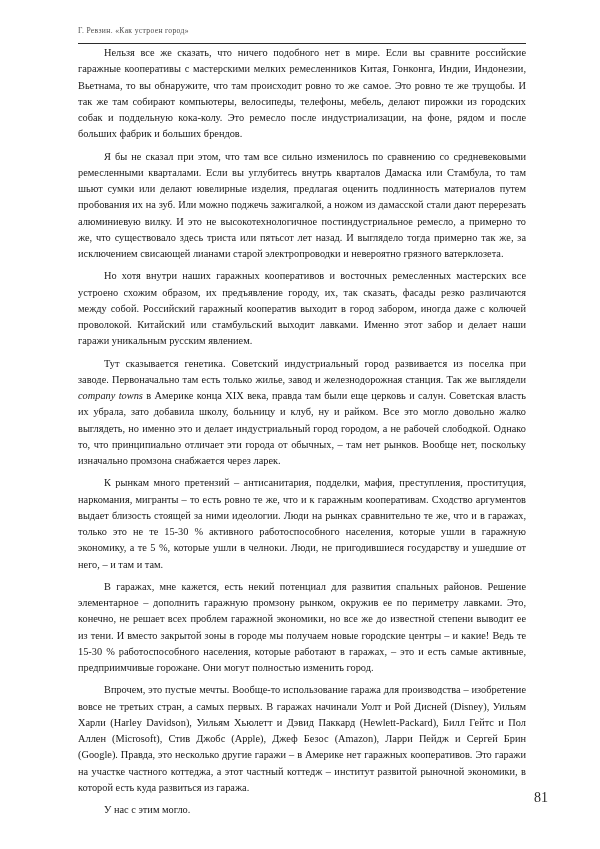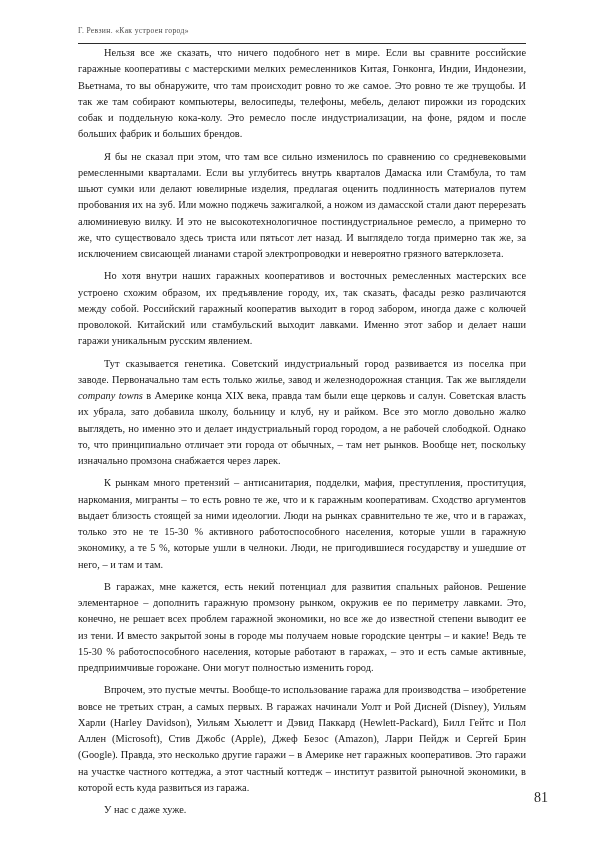--- a/index.html
+++ b/index.html
@@ -99,18 +99,18 @@
   <div class="text-block">
     <p class="para">Нельзя все же сказать, что ничего подобного нет в мире. Если вы сравните российские гаражные кооперативы с мастерскими мелких ремесленников Китая, Гонконга, Индии, Индонезии, Вьетнама, то вы обнаружите, что там происходит ровно то же самое. Это ровно те же трущобы. И так же там собирают компьютеры, велосипеды, телефоны, мебель, делают пирожки из городских собак и поддельную кока-колу. Это ремесло после индустриализации, на фоне, рядом и после больших фабрик и больших брендов.</p>
     <p class="para">Я бы не сказал при этом, что там все сильно изменилось по сравнению со средневековыми ремесленными кварталами. Если вы углубитесь внутрь кварталов Дамаска или Стамбула, то там шьют сумки или делают ювелирные изделия, предлагая оценить подлинность материалов путем пробования их на зуб. Или можно поджечь зажигалкой, а ножом из дамасской стали дают перерезать алюминиевую вилку. И это не высокотехнологичное постиндустриальное ремесло, а примерно то же, что существовало здесь триста или пятьсот лет назад. И выглядело тогда примерно так же, за исключением свисающей лианами старой электропроводки и невероятно грязного ватерклозета.</p>
     <p class="para">Но хотя внутри наших гаражных кооперативов и восточных ремесленных мастерских все устроено схожим образом, их предъявление городу, их, так сказать, фасады резко различаются между собой. Российский гаражный кооператив выходит в город забором, иногда даже с колючей проволокой. Китайский или стамбульский выходит лавками. Именно этот забор и делает наши гаражи уникальным русским явлением.</p>
     <p class="para">
       <span>Тут сказывается генетика. Советский индустриальный город развивается из поселка при заводе. Первоначально там есть только жилье, завод и железнодорожная станция. Так же выглядели </span><i>company towns</i><span> в Америке конца XIX века, правда там были еще церковь и салун. Советская власть их убрала, зато добавила школу, больницу и клуб, ну и райком. Все это могло довольно жалко выглядеть, но именно это и делает индустриальный город городом, а не рабочей слободкой. Однако то, что принципиально отличает эти города от обычных, – там нет рынков. Вообще нет, поскольку изначально промзона снабжается через ларек.</span>
     </p>
     <p class="para">К рынкам много претензий – антисанитария, подделки, мафия, преступления, проституция, наркомания, мигранты – то есть ровно те же, что и к гаражным кооперативам. Сходство аргументов выдает близость стоящей за ними идеологии. Люди на рынках сравнительно те же, что и в гаражах, только это не те 15-30 % активного работоспособного населения, которые ушли в гаражную экономику, а те 5 %, которые ушли в челноки. Люди, не пригодившиеся государству и ушедшие от него, – и там и там.</p>
     <p class="para">В гаражах, мне кажется, есть некий потенциал для развития спальных районов. Решение элементарное – дополнить гаражную промзону рынком, окружив ее по периметру лавками. Это, конечно, не решает всех проблем гаражной экономики, но все же до известной степени выводит ее из тени. И вместо закрытой зоны в городе мы получаем новые городские центры – и какие! Ведь те 15-30 % работоспособного населения, которые работают в гаражах, – это и есть самые активные, предприимчивые горожане. Они могут полностью изменить город.</p>
     <p class="para">Впрочем, это пустые мечты. Вообще-то использование гаража для производства – изобретение вовсе не третьих стран, а самых первых. В гаражах начинали Уолт и Рой Дисней (Disney), Уильям Харли (Harley Davidson), Уильям Хьюлетт и Дэвид Паккард (Hewlett-Packard), Билл Гейтс и Пол Аллен (Microsoft), Стив Джобс (Apple), Джеф Безос (Amazon), Ларри Пейдж и Сергей Брин (Google). Правда, это несколько другие гаражи – в Америке нет гаражных кооперативов. Это гаражи на участке частного коттеджа, а этот частный коттедж – институт развитой рыночной экономики, в которой есть куда развиться из гаража.</p>
-    <p class="para">У нас с даже хуже.</p>
+    <p class="para">У нас с этим могло.</p>
   </div>
 
   <div class="folio">81</div>
 
 </div>
 
 </body></html>

